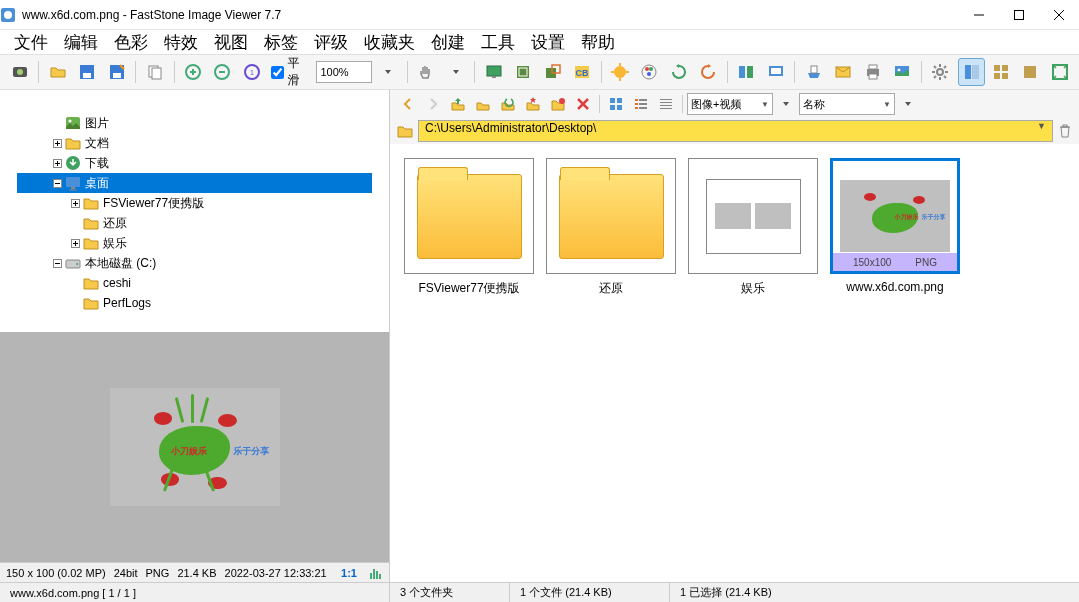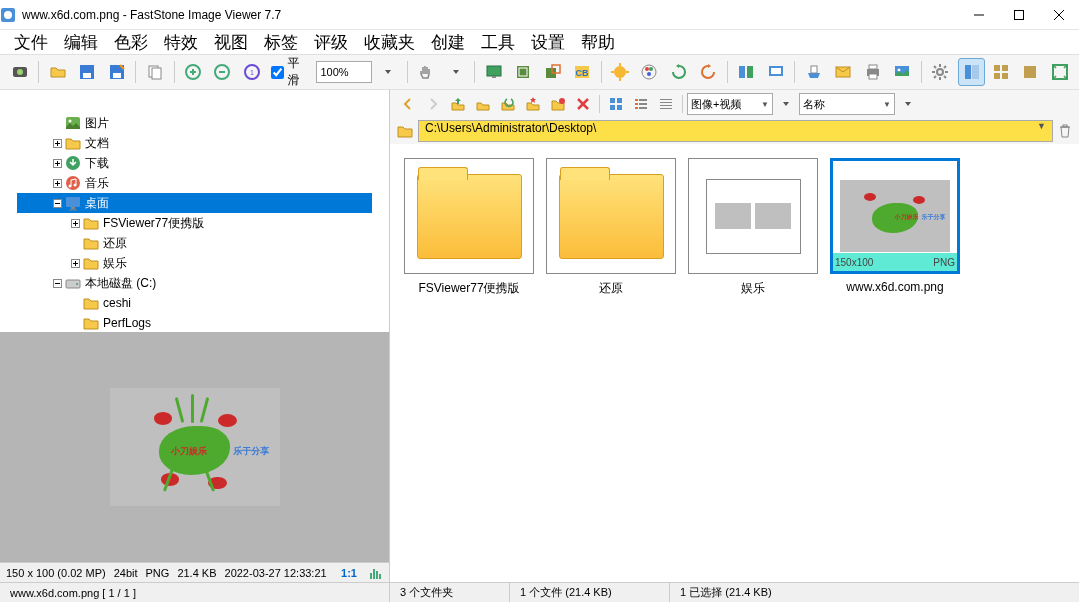--- a/index.html
+++ b/index.html
@@ -57,21 +57,21 @@
 .path-bar .path-input { flex: 1; height: 22px; border: 1px solid #aaa; background: #fde047; padding: 0 6px; font-size: 12px; display: flex; align-items: flex-start; }
 
 .thumb-area { flex: 1; background: #fff; padding: 14px; display: flex; gap: 12px; align-items: flex-start; }
 .thumb-item { width: 130px; display: flex; flex-direction: column; align-items: center; gap: 6px; cursor: pointer; }
 .thumb-box { width: 130px; height: 116px; border: 1px solid #888; background: #fff; display: flex; align-items: center; justify-content: center; position: relative; }
 .thumb-folder { width: 105px; height: 85px; background: linear-gradient(180deg, #ffe27a, #fbbd3a); border: 1px solid #d9a020; border-radius: 3px; position: relative; }
 .thumb-folder:before { content: ""; position: absolute; top: -8px; left: 0; width: 48px; height: 12px; background: #ffe27a; border: 1px solid #d9a020; border-bottom: none; border-radius: 3px 3px 0 0; }
 .thumb-item.selected .thumb-box { border: 3px solid #0078d7; }
 .thumb-label { font-size: 12px; text-align: center; max-width: 130px; overflow: hidden; }
 .thumb-inner-img { width: 110px; height: 72px; background: #bfbfbf; position: relative; }
-.thumb-meta-bar { position: absolute; bottom: 0; left: 0; right: 0; height: 18px; background: #5eead4; display: flex; justify-content: space-between; padding: 0 2px; font-size: 10px; align-items: center; color: #444; }
+.thumb-meta-bar { position: absolute; bottom: 0; left: 0; right: 0; height: 18px; background: #c4b5fd; display: flex; justify-content: space-between; padding: 0 20px; font-size: 10px; align-items: center; color: #444; }
 .thumb-ent-box { width: 95px; height: 75px; background: #fff; border: 1px solid #888; display: flex; align-items: center; justify-content: center; gap: 4px; }
 .thumb-mini { width: 36px; height: 26px; background: #bfbfbf; }
 
 
 .statusbar { height: 20px; background: #f0f0f0; border-top: 1px solid #ccc; display: flex; align-items: center; font-size: 11px; }
 .statusbar .sb-cell { padding: 0 10px; border-right: 1px solid #ccc; height: 100%; display: flex; align-items: center; }
 .statusbar .sb-cell:last-child { border-right: none; }
 .statusbar .sb-left { width: 390px; }
 svg { display: block; }
 
@@ -384,39 +384,20 @@
               <line x1="4.5" y1="2" x2="4.5" y2="7" stroke="#000"></line>
             </svg>
           </span>
           <span class="node-icon">
             <svg width="16" height="16">
               <circle cx="8" cy="8" r="7" fill="#40a060"></circle>
               <path d="M8 4v5M5 7l3 3 3-3" stroke="#fff" stroke-width="1.5" fill="none"></path>
             </svg>
           </span>
           <span>下载</span>
-        </div>
-        <div class="tree-node">
-          <span class="indent" style="width:28px"></span>
-          <span class="expander">
-            <svg width="9" height="9">
-              <rect x="0.5" y="0.5" width="8" height="8" fill="#fff" stroke="#888"></rect>
-              <line x1="2" y1="4.5" x2="7" y2="4.5" stroke="#000"></line>
-              <line x1="4.5" y1="2" x2="4.5" y2="7" stroke="#000"></line>
-            </svg>
-          </span>
-          <span class="node-icon">
-            <svg width="16" height="16">
-              <circle cx="8" cy="8" r="7" fill="#e0604a"></circle>
-              <path d="M6 11V5l5-1v6" stroke="#fff" fill="none"></path>
-              <circle cx="5" cy="11" r="1.5" fill="#fff"></circle>
-              <circle cx="10" cy="10" r="1.5" fill="#fff"></circle>
-            </svg>
-          </span>
-          <span>音乐</span>
         </div>
         <div class="tree-node selected">
           <span class="indent" style="width:28px"></span>
           <span class="expander">
             <svg width="9" height="9">
               <rect x="0.5" y="0.5" width="8" height="8" fill="#fff" stroke="#888"></rect>
               <line x1="2" y1="4.5" x2="7" y2="4.5" stroke="#000"></line>
             </svg>
           </span>
           <span class="node-icon">

